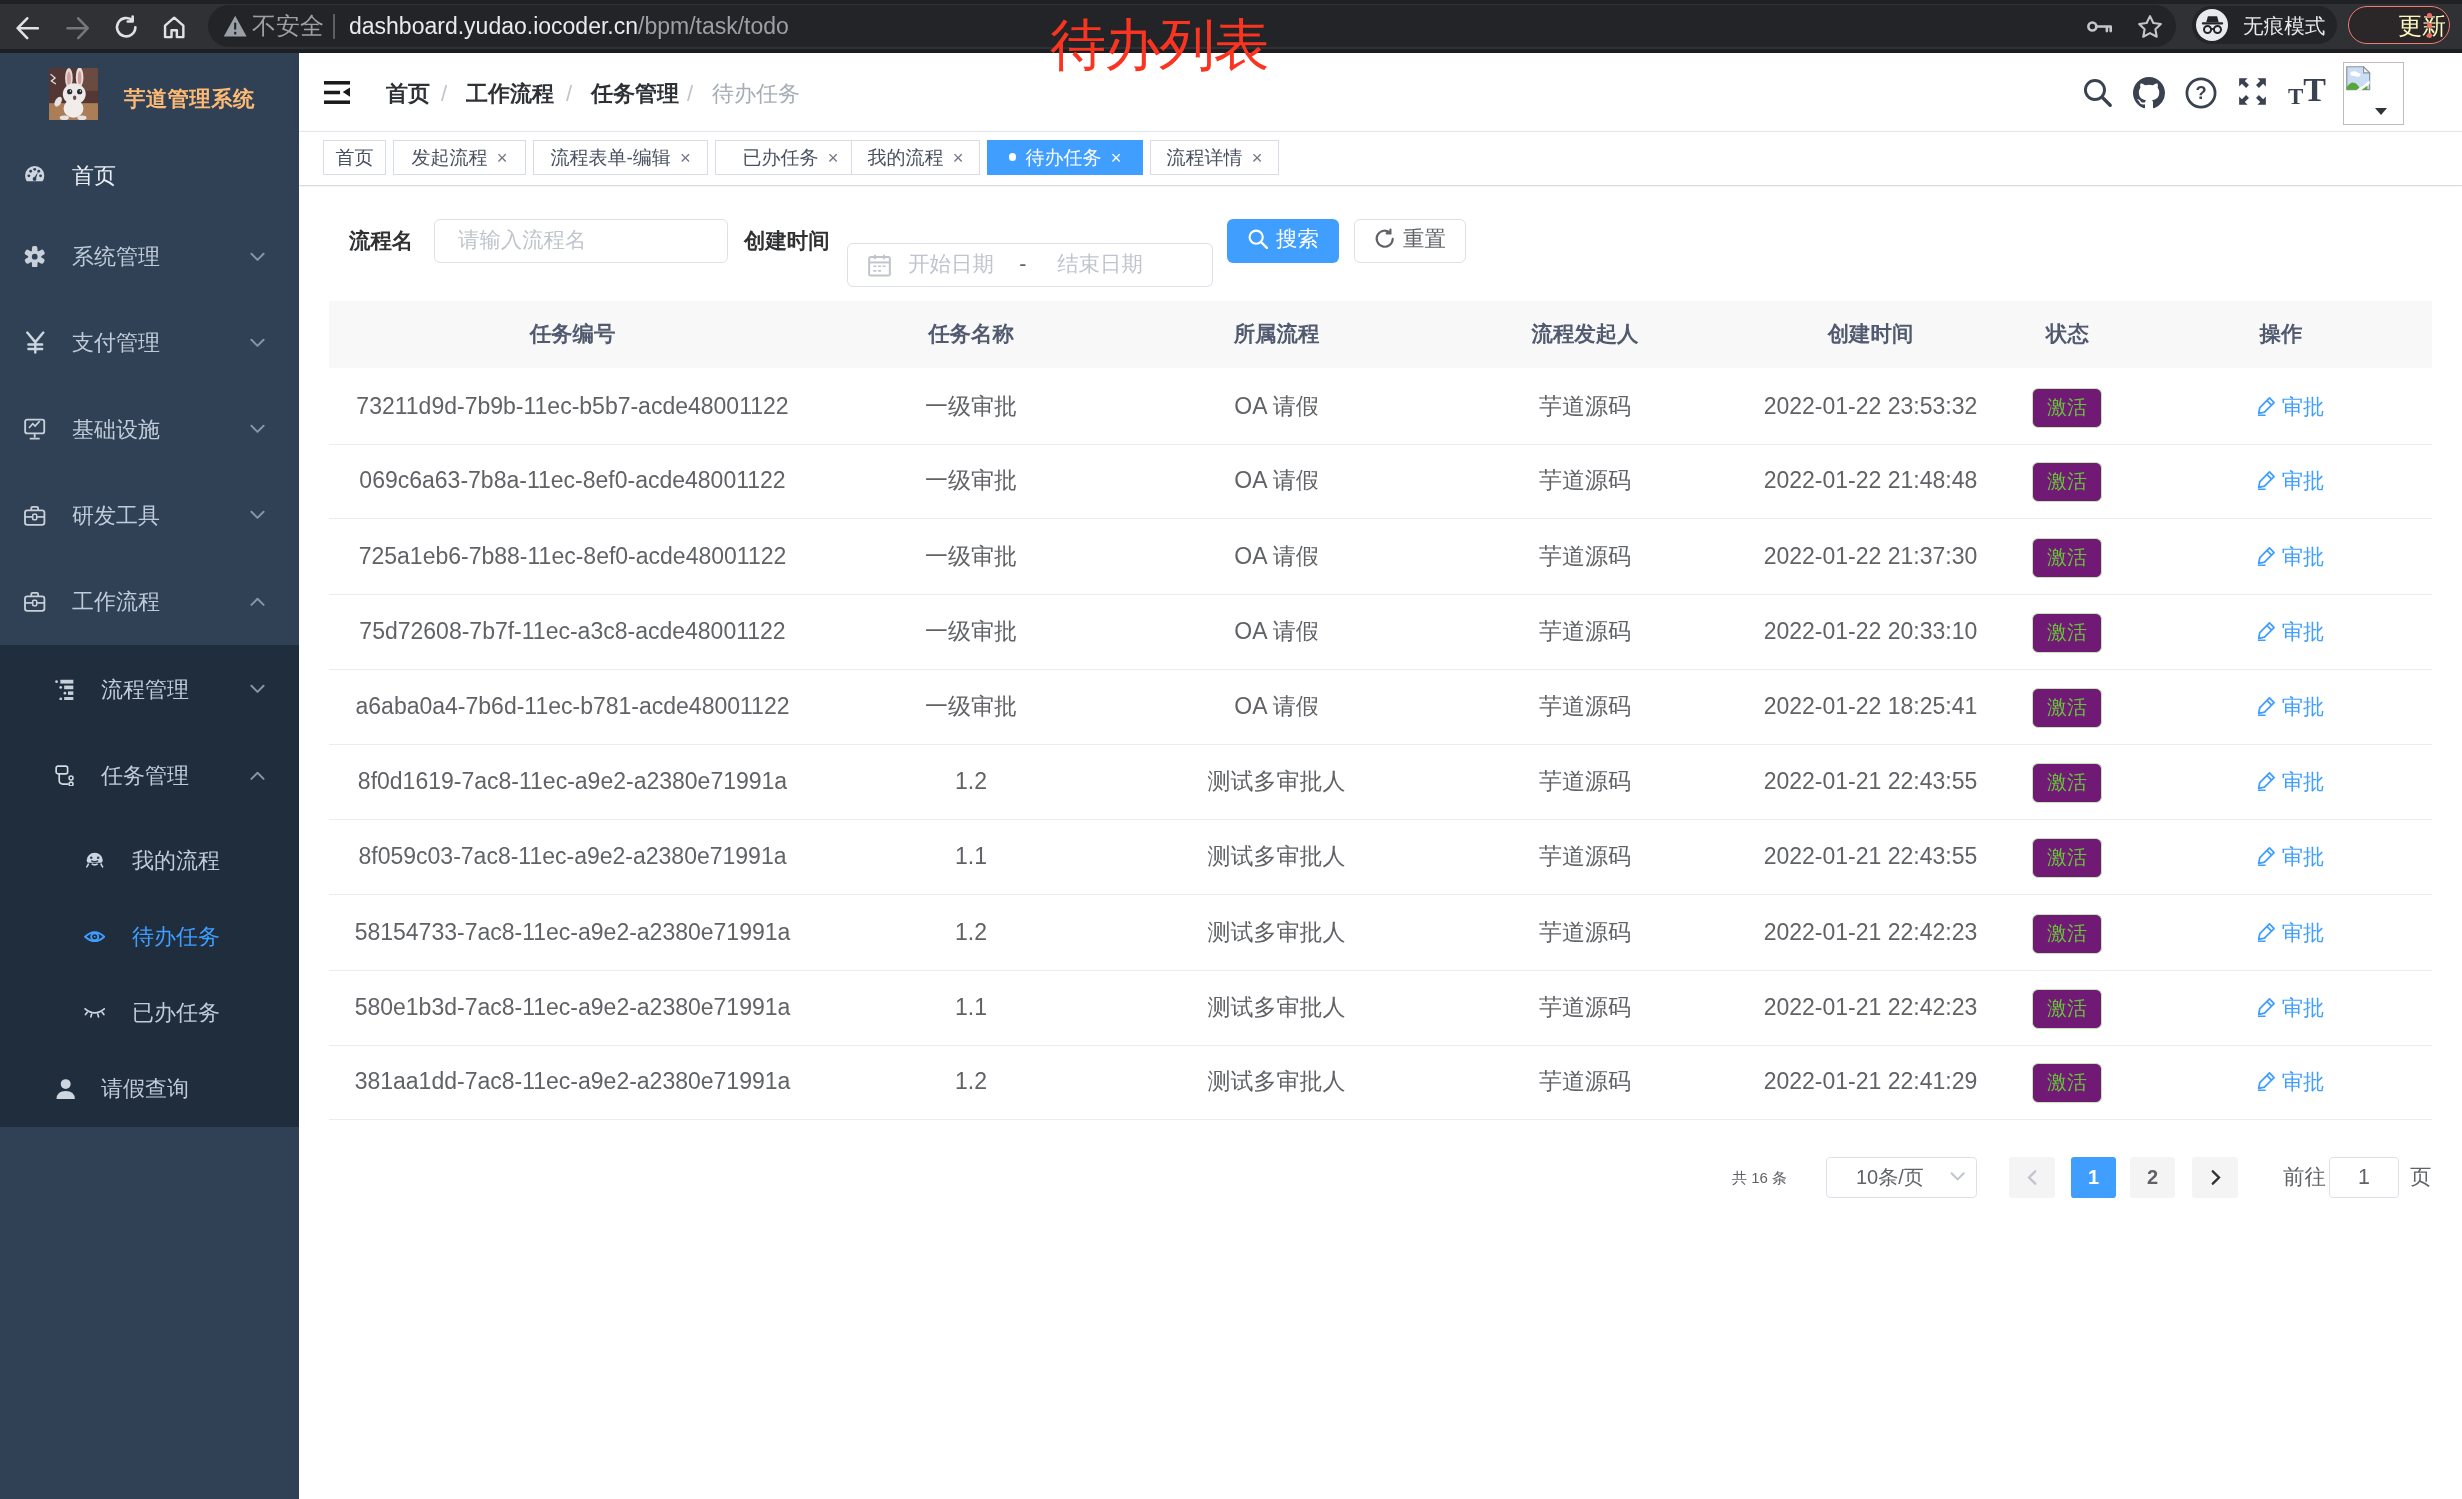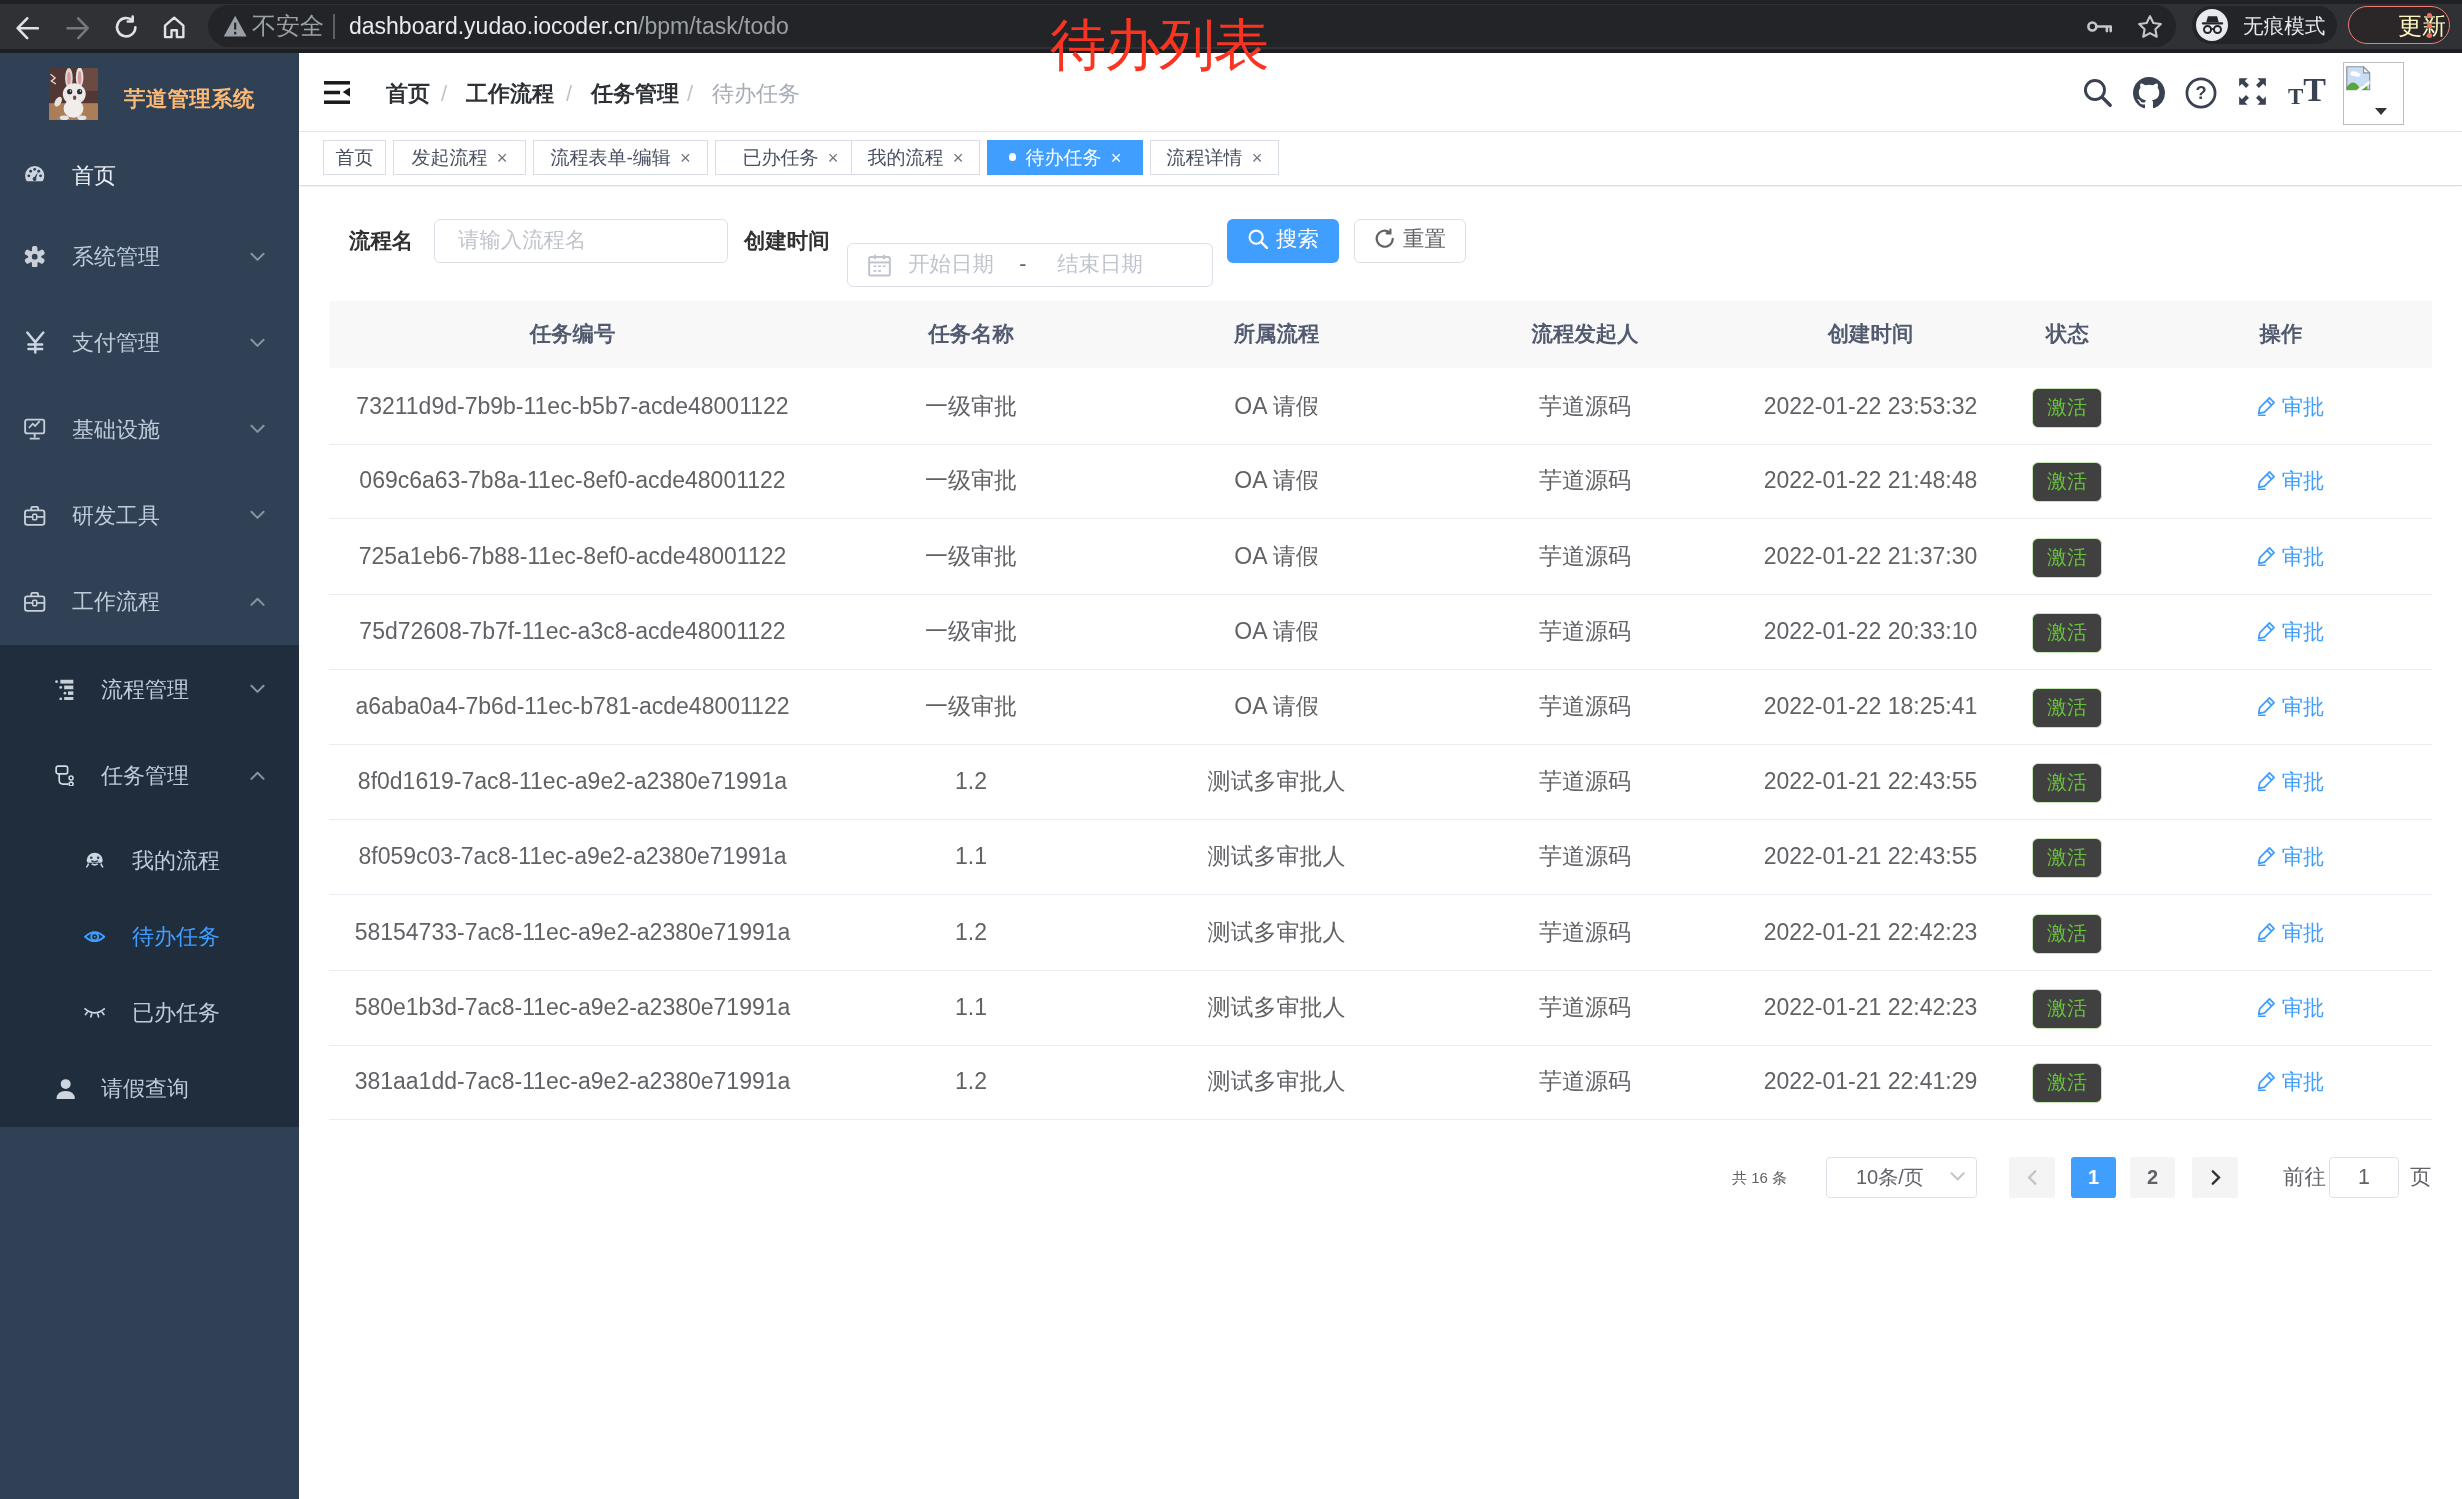--- a/index.html
+++ b/index.html
@@ -38,21 +38,21 @@
 #content { position:absolute; left:299px; top:187px; width:2163px; height:1313px; background:#fff; }
 .flabel { position:absolute; top:219px; height:44px; line-height:44px; font-size:21.4px; font-weight:bold; color:#303133; }
 .finput { position:absolute; top:219px; height:44px; border:1.5px solid #dcdfe6; border-radius:6.1px; background:#fff; font-size:21.4px; color:#c0c4cc; }
 .btn { position:absolute; top:32px; height:44px; border-radius:6.1px; font-size:21.4px; line-height:41px; text-align:center; }
 
 
 #thead { position:absolute; left:30px; top:114px; width:2103px; height:67px; background:#f8f8f9; }
 .th { position:absolute; top:0; height:67px; line-height:67px; text-align:center; font-size:21.4px; font-weight:bold; color:#515a6e; }
 .trow { position:absolute; left:30px; width:2103px; height:76px; border-bottom:1.5px solid #e8edf3; }
 .td { position:absolute; top:0; height:74px; line-height:74px; text-align:center; font-size:23px; color:#606266; white-space:nowrap; }
-.tagok { display:inline-block; height:40px; line-height:37px; padding:0 13.7px; background:#404040; border:1.5px solid #c7e6b5; border-radius:6.1px; color:#67c23a; font-size:20px; vertical-align:middle; }
+.tagok { display:inline-block; height:40px; line-height:37px; padding:0 13.7px; background:#701a75; border:1.5px solid #c7e6b5; border-radius:6.1px; color:#67c23a; font-size:20px; vertical-align:middle; }
 .oplink { color:#409eff; font-size:21.4px; }
 
 
 .pgbtn { position:absolute; top:970px; height:41px; border-radius:3.1px; background:#f4f4f5; text-align:center; font-size:20px; font-weight:bold; color:#606266; }
 </style>
 </head>
 <body>
 <div id="page">
 
   <div id="chrome">

